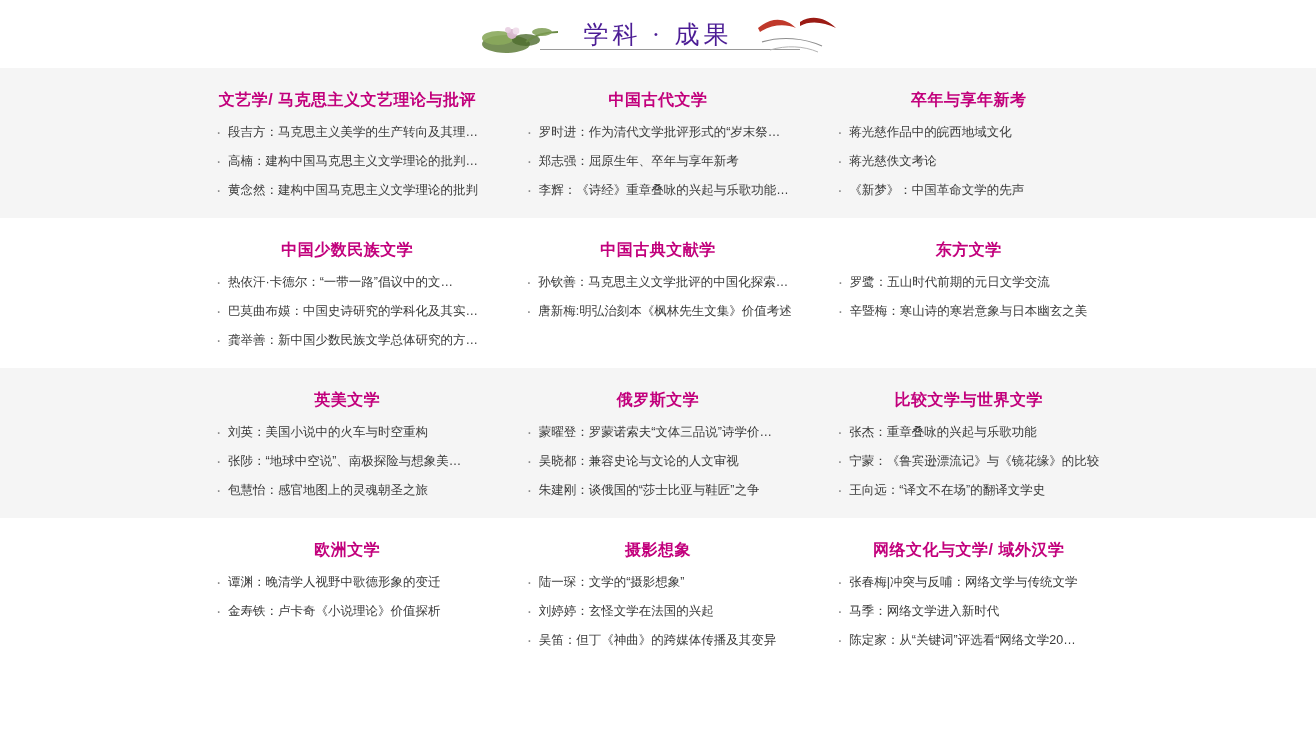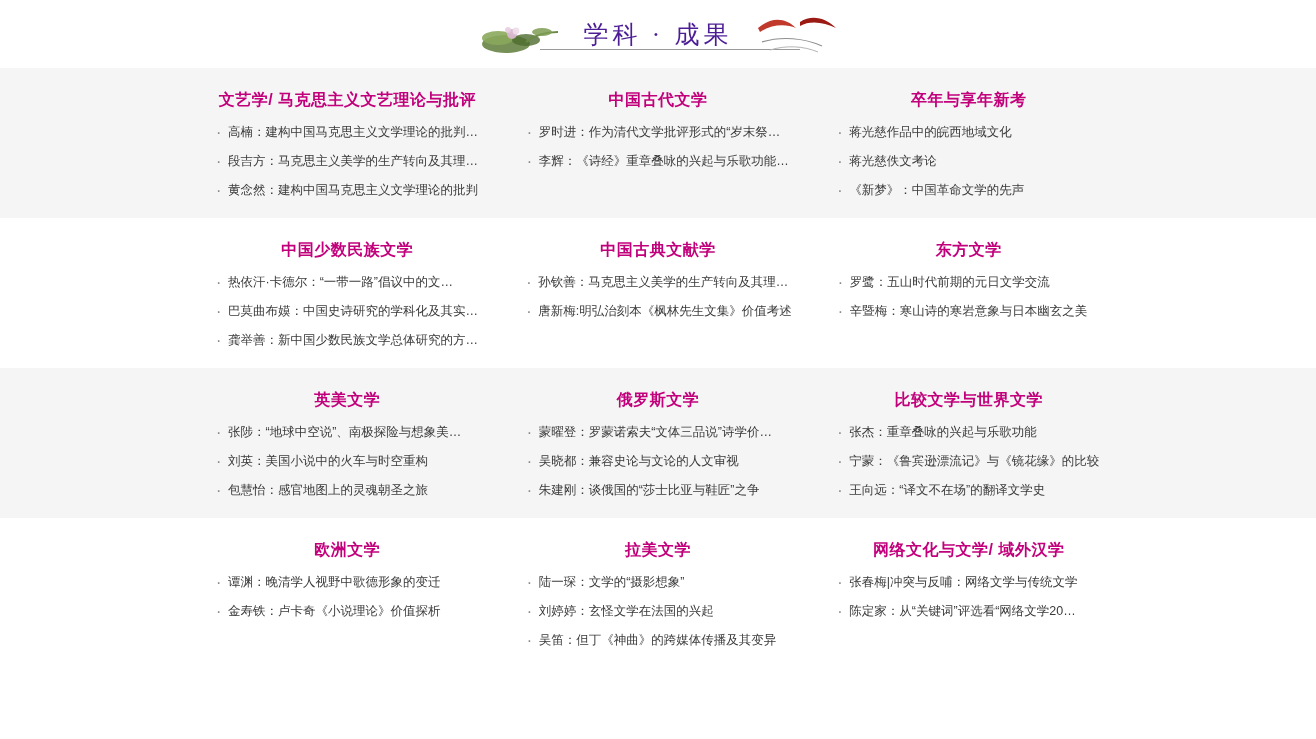--- a/index.html
+++ b/index.html
@@ -170,29 +170,30 @@
       </span>
     </div>
   </div>
 
   <div class="rows" id="rows-container">
       <div class="band shaded">
         <div class="band-inner">
           <div class="col">
             <div class="col-title">文艺学/ 马克思主义文艺理论与批评</div>
             <ul class="items">
+              <li>段吉方：马克思主义美学的生产转向及其理…</li>
               <li>高楠：建构中国马克思主义文学理论的批判…</li>
-              <li>段吉方：马克思主义美学的生产转向及其理…</li>
               <li>黄念然：建构中国马克思主义文学理论的批判</li>
             </ul>
           </div>
           <div class="col">
             <div class="col-title">中国古代文学</div>
             <ul class="items">
               <li>罗时进：作为清代文学批评形式的“岁末祭…</li>
+              <li>郑志强：屈原生年、卒年与享年新考</li>
               <li>李辉：《诗经》重章叠咏的兴起与乐歌功能…</li>
             </ul>
           </div>
           <div class="col">
             <div class="col-title">卒年与享年新考</div>
             <ul class="items">
               <li>蒋光慈作品中的皖西地域文化</li>
               <li>蒋光慈佚文考论</li>
               <li>《新梦》：中国革命文学的先声</li>
             </ul>
@@ -205,40 +206,40 @@
             <div class="col-title">中国少数民族文学</div>
             <ul class="items">
               <li>热依汗·卡德尔：“一带一路”倡议中的文…</li>
               <li>巴莫曲布嫫：中国史诗研究的学科化及其实…</li>
               <li>龚举善：新中国少数民族文学总体研究的方…</li>
             </ul>
           </div>
           <div class="col">
             <div class="col-title">中国古典文献学</div>
             <ul class="items">
-              <li>孙钦善：马克思主义美学的生产转向及其理…</li>
+              <li>孙钦善：马克思主义文学批评的中国化探索…</li>
               <li>唐新梅:明弘治刻本《枫林先生文集》价值考述</li>
             </ul>
           </div>
           <div class="col">
             <div class="col-title">东方文学</div>
             <ul class="items">
               <li>罗鹭：五山时代前期的元日文学交流</li>
               <li>辛暨梅：寒山诗的寒岩意象与日本幽玄之美</li>
             </ul>
           </div>
         </div>
       </div>
       <div class="band shaded">
         <div class="band-inner">
           <div class="col">
             <div class="col-title">英美文学</div>
             <ul class="items">
+              <li>刘英：美国小说中的火车与时空重构</li>
               <li>张陟：“地球中空说”、南极探险与想象美…</li>
-              <li>刘英：美国小说中的火车与时空重构</li>
               <li>包慧怡：感官地图上的灵魂朝圣之旅</li>
             </ul>
           </div>
           <div class="col">
             <div class="col-title">俄罗斯文学</div>
             <ul class="items">
               <li>蒙曜登：罗蒙诺索夫“文体三品说”诗学价…</li>
               <li>吴晓都：兼容史论与文论的人文审视</li>
               <li>朱建刚：谈俄国的“莎士比亚与鞋匠”之争</li>
             </ul>
@@ -256,31 +257,32 @@
       <div class="band">
         <div class="band-inner">
           <div class="col">
             <div class="col-title">欧洲文学</div>
             <ul class="items">
               <li>谭渊：晚清学人视野中歌德形象的变迁</li>
               <li>金寿铁：卢卡奇《小说理论》价值探析</li>
             </ul>
           </div>
           <div class="col">
-            <div class="col-title">拉美文学</div>
+            <div class="col-title">摄影想象</div>
             <ul class="items">
               <li>陆一琛：文学的“摄影想象”</li>
               <li>刘婷婷：玄怪文学在法国的兴起</li>
               <li>吴笛：但丁《神曲》的跨媒体传播及其变异</li>
             </ul>
           </div>
           <div class="col">
             <div class="col-title">网络文化与文学/ 域外汉学</div>
             <ul class="items">
               <li>张春梅|冲突与反哺：网络文学与传统文学</li>
+              <li>马季：网络文学进入新时代</li>
               <li>陈定家：从“关键词”评选看“网络文学20…</li>
             </ul>
           </div>
         </div>
       </div>
     </div>
 
 </div>
 
 </body></html>

